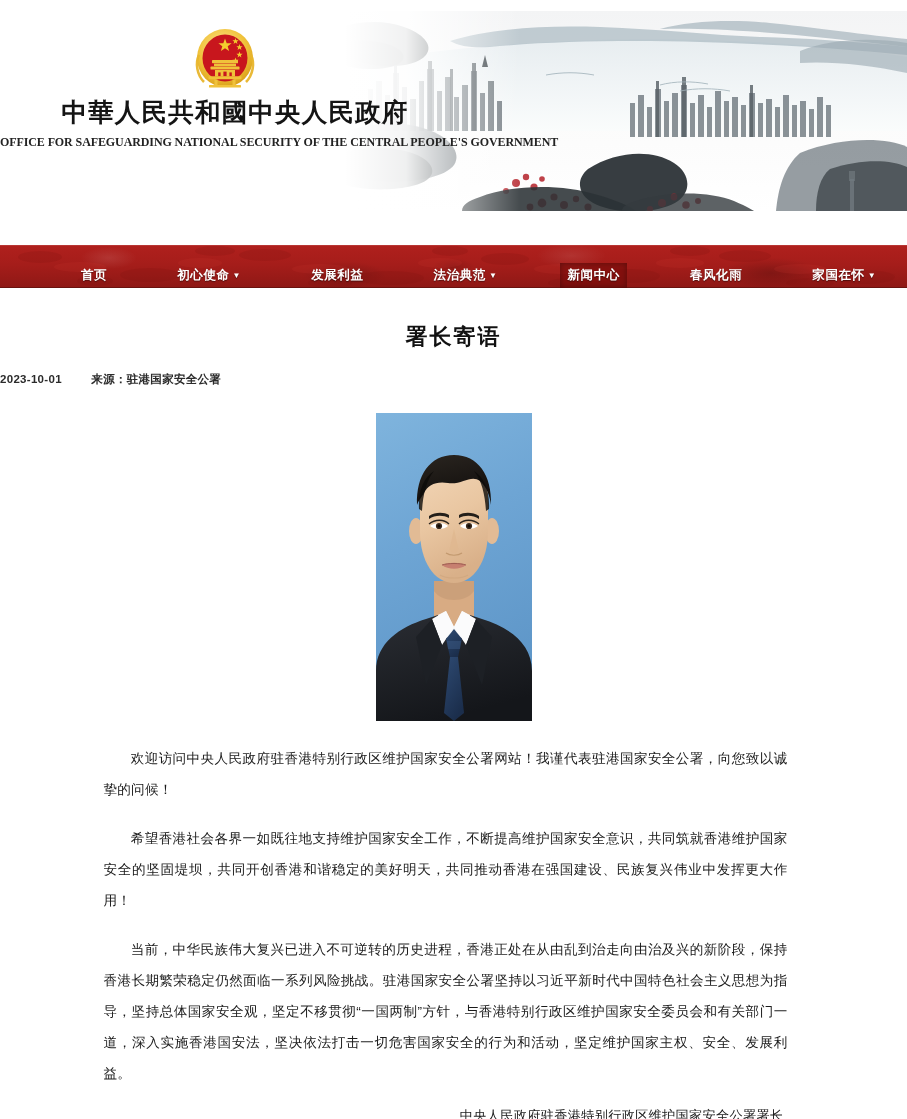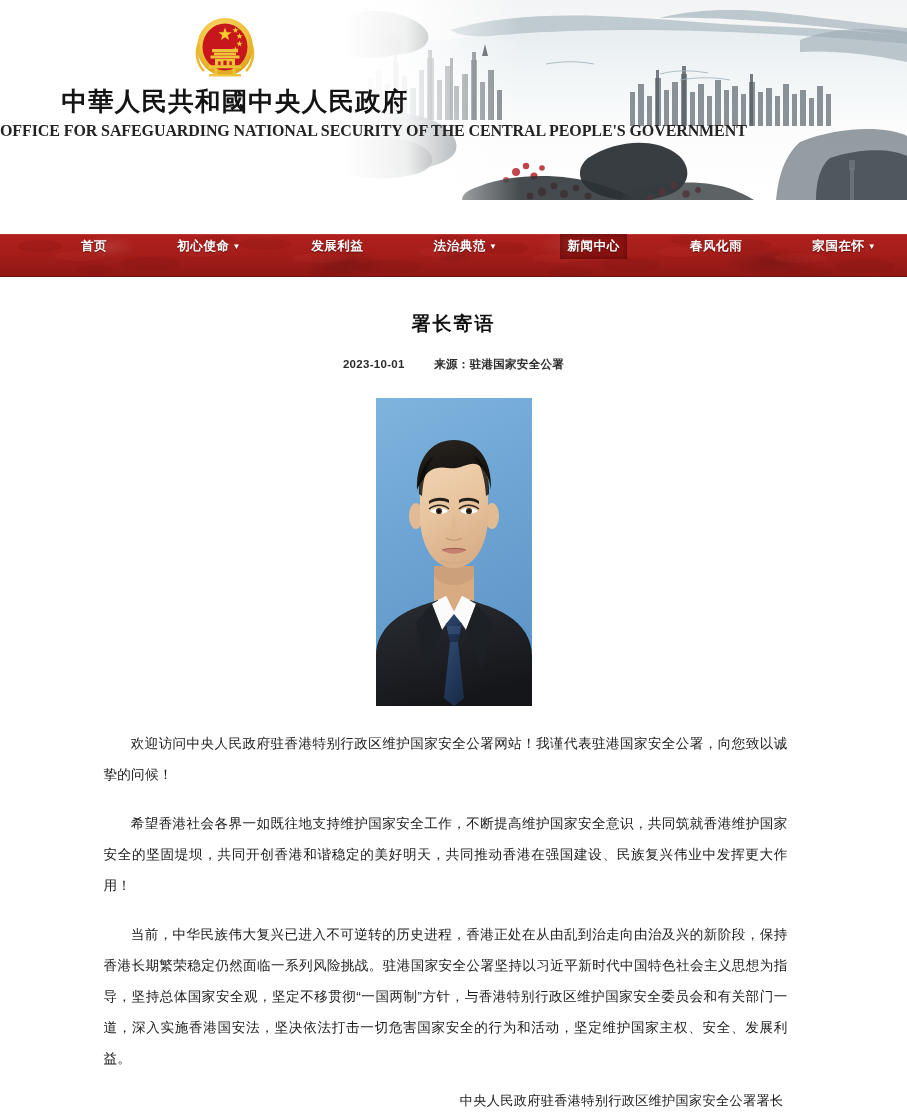--- a/index.html
+++ b/index.html
@@ -16,20 +16,21 @@
     position: relative;
   }
 
   
   .site-header {
     position: relative;
     width: 907px;
     height: 234px;
     overflow: hidden;
     background: #ffffff;
+    margin-top: 11px;
   }
   .header-art {
     position: absolute;
     top: 0;
     left: 330px;
     width: 577px;
     height: 200px;
     overflow: hidden;
   }
   .header-art svg { display: block; }
@@ -62,21 +63,21 @@
     font-size: 25.5px;
     letter-spacing: 1.2px;
     line-height: 31px;
     color: #141414;
     white-space: nowrap;
   }
   .title-en {
     margin-top: 7px;
     font-family: "Liberation Serif", "DejaVu Serif", serif;
     font-weight: bold;
-    font-size: 16px;
+    font-size: 12px;
     line-height: 14.5px;
     letter-spacing: -0.1px;
     color: #232323;
     white-space: nowrap;
   }
 
   
   .nav-bar {
     position: relative;
     width: 907px;
@@ -93,21 +94,21 @@
   }
   .nav-noise {
     position: absolute;
     inset: 0;
     opacity: 0.55;
     pointer-events: none;
   }
   .nav-items {
     position: relative;
     display: flex;
-    align-items: flex-start;
+    align-items: flex-end;
     height: 43px;
     padding-left: 74px;
     box-sizing: border-box;
   }
   .nav-item {
     color: #ffffff;
     font-size: 12.5px;
     font-weight: bold;
     letter-spacing: 0.6px;
     white-space: nowrap;
@@ -131,28 +132,28 @@
   .article {
     width: 907px;
     box-sizing: border-box;
     padding: 34px 0 0 0;
     background: #fff;
   }
   .article-title {
     text-align: center;
     font-family: "DejaVu Serif", "Liberation Serif", serif;
     font-weight: bold;
-    font-size: 19px;
+    font-size: 22px;
     letter-spacing: 2px;
     color: #111111;
     margin: 0;
   }
   .article-meta {
     margin-top: 20px;
-    text-align: center;
+    text-align: left;
     font-size: 11.5px;
     color: #2b2b2b;
     letter-spacing: 0.3px;
   }
   .article-meta .meta-date { font-weight: bold; margin-right: 26px; }
   .article-meta .meta-source { font-weight: bold; }
 
   .portrait-wrap {
     margin-top: 26px;
     text-align: center;

